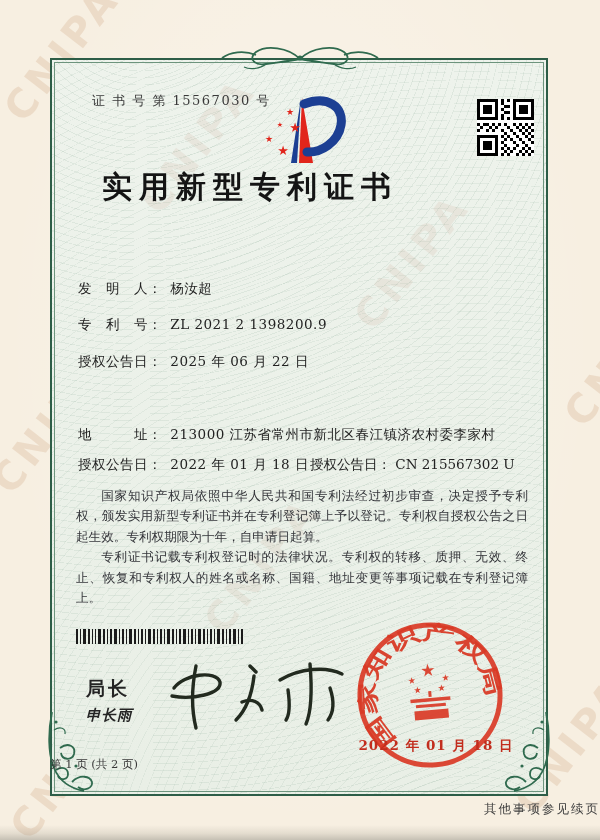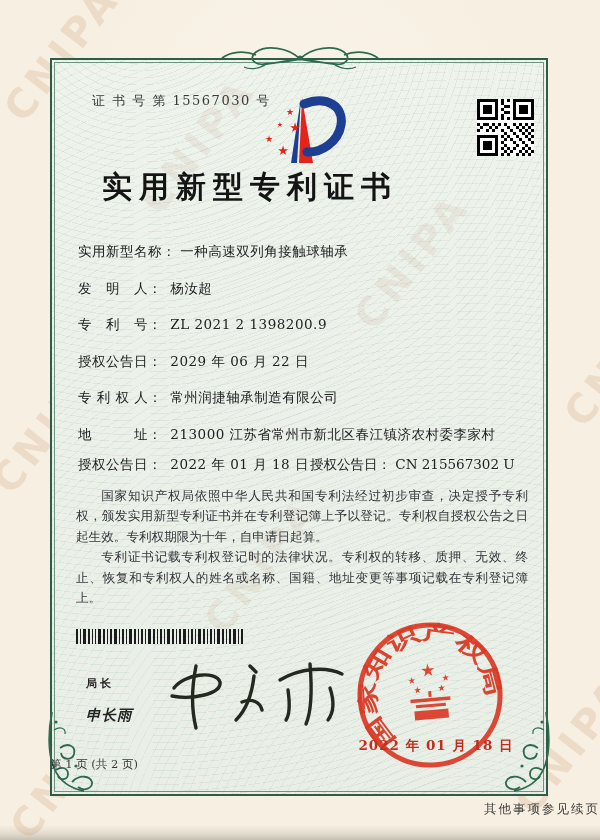--- a/index.html
+++ b/index.html
@@ -40,21 +40,21 @@
     left:0;top:167px;width:500px;margin:0;text-align:center;
     font-size:30px;font-weight:700;letter-spacing:7px;color:#141414;
   }
   .field{left:78px;top:0;font-size:13.5px;color:#222;white-space:nowrap;}
   .flabel{display:inline-block;min-width:88px;letter-spacing:0.5px;}
   .fvalue{letter-spacing:0.5px;}
   .grant2{position:absolute;left:232px;top:0;white-space:nowrap;}
   .paras{left:76px;top:486px;width:452px;font-size:12.6px;line-height:1.62;color:#34353a;text-align:justify;}
   .paras p{margin:0;text-indent:2em;}
   .barcode{left:76px;top:629px;}
-  .signer-title{left:86px;top:676px;font-size:11px;font-weight:700;letter-spacing:3px;color:#242424;}
+  .signer-title{left:86px;top:676px;font-size:19px;font-weight:700;letter-spacing:3px;color:#242424;}
   .signer-name{left:86px;top:706px;font-size:14.5px;font-weight:700;letter-spacing:1px;color:#242424;font-style:italic;}
   .signature{left:158px;top:652px;}
   .seal{left:355px;top:620px;transform:rotate(-5deg);z-index:6;}
   .seal-date{left:352px;top:737px;width:168px;text-align:center;font-size:13.5px;font-weight:700;
     color:#c22d1d;letter-spacing:1px;z-index:7;}
   .page-footer{left:50px;top:757px;width:494px;text-align:left;font-size:11.5px;color:#383838;}
   .cont-note{left:0;top:801px;width:600px;text-align:right;font-size:12.5px;color:#3d3d3d;letter-spacing:2px;}
   .scan-edge{position:absolute;left:0;right:0;bottom:0;height:15px;z-index:9;
     background:linear-gradient(to bottom, rgba(90,88,78,0) 0%, rgba(90,88,78,0.12) 55%, rgba(130,128,118,0.42) 100%);}
 </style>
@@ -147,39 +147,31 @@
       <text x="34" y="20" font-size="9">★</text>
       <text x="24" y="32" font-size="7">★</text>
       <text x="39" y="37" font-size="13">★</text>
       <text x="13" y="47" font-size="9">★</text>
       <text x="27" y="60" font-size="13">★</text>
     </g>
   </svg>
 
   <h1 class="content title">实用新型专利证书</h1>
 
-  <div class="content field" style="top:243px">
-    <span class="flabel">实用新型名称：</span>
-    <span class="fvalue">一种高速双列角接触球轴承</span>
-  </div>
   <div class="content field" style="top:280px">
     <span class="flabel">发　明　人：</span>
     <span class="fvalue">杨汝超</span>
   </div>
   <div class="content field" style="top:316px">
     <span class="flabel">专　利　号：</span>
     <span class="fvalue">ZL 2021 2 1398200.9</span>
   </div>
   <div class="content field" style="top:353px">
     <span class="flabel">授权公告日：</span>
-    <span class="fvalue">2029 年 06 月 22 日</span>
-  </div>
-  <div class="content field" style="top:389px">
-    <span class="flabel">专 利 权 人：</span>
-    <span class="fvalue">常州润捷轴承制造有限公司</span>
+    <span class="fvalue">2025 年 06 月 22 日</span>
   </div>
   <div class="content field" style="top:426px">
     <span class="flabel">地　　　址：</span>
     <span class="fvalue">213000 江苏省常州市新北区春江镇济农村委李家村</span>
   </div>
   <div class="content field" style="top:456px">
     <span class="flabel">授权公告日：</span>
     <span class="fvalue">2022 年 01 月 18 日</span>
     <span class="grant2">
       <span>授权公告日：</span>

